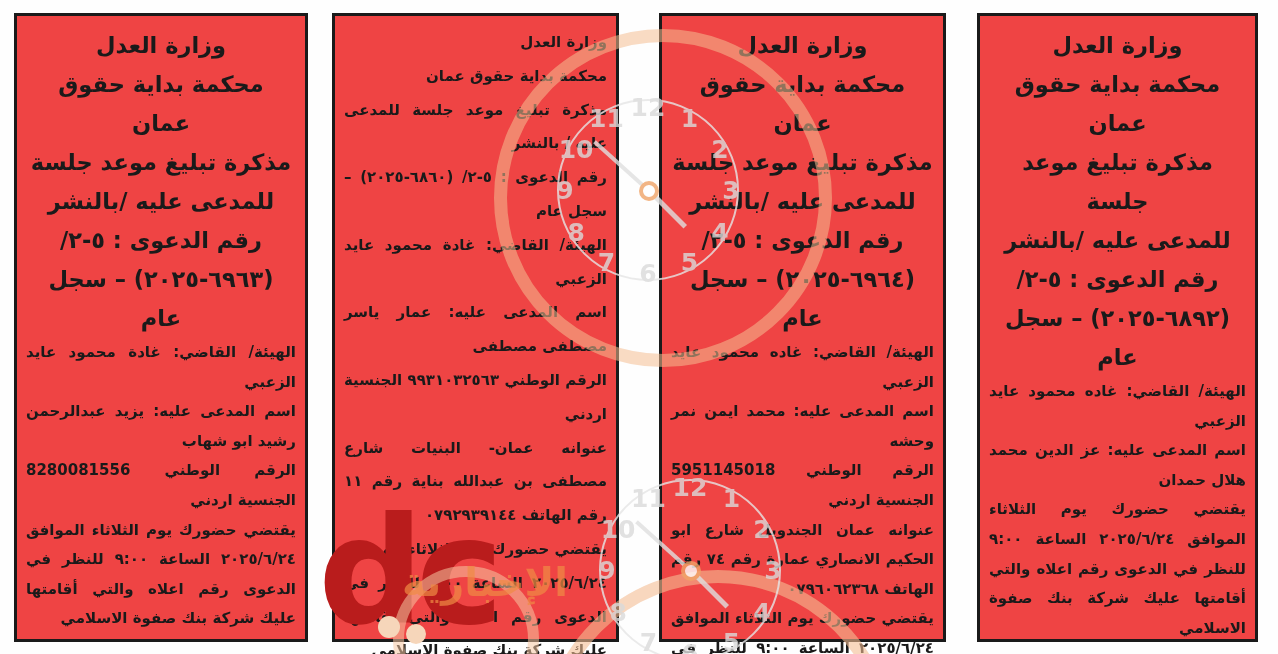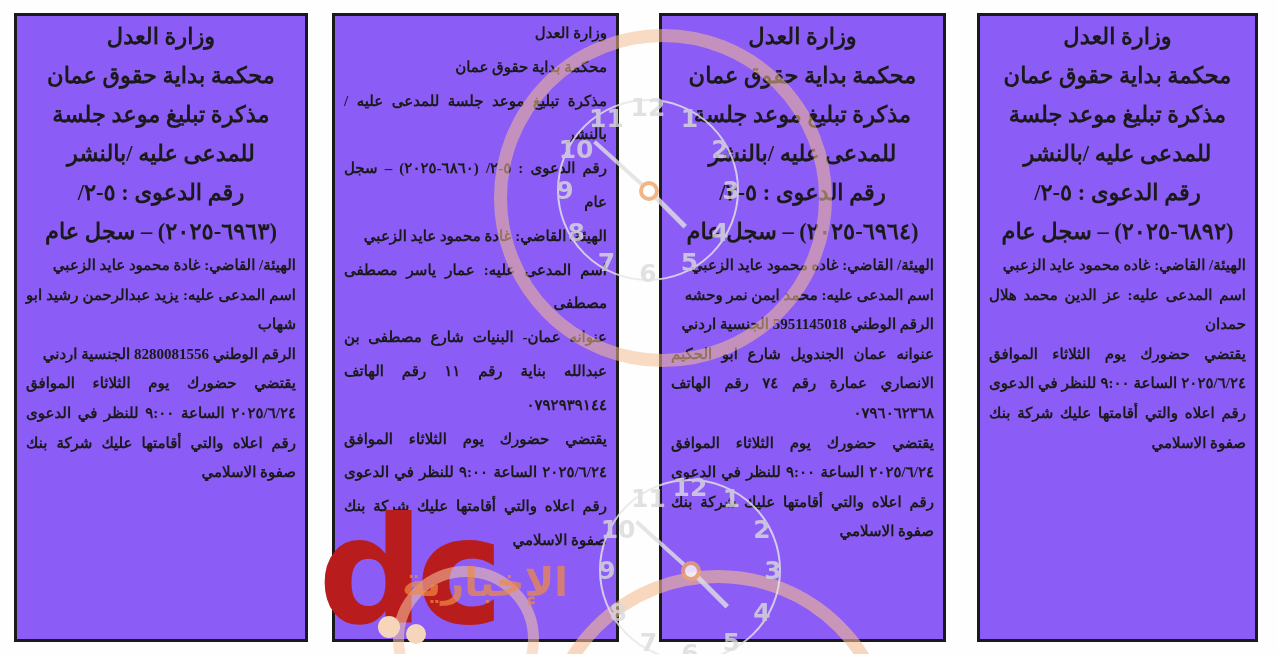--- a/index.html
+++ b/index.html
@@ -4,22 +4,22 @@
 <style>
   html,body{margin:0;padding:0;}
   body{background:#e9e9e9;font-family:"DejaVu Sans",sans-serif;}
   .canvas{
     position:relative;width:1278px;height:654px;margin:0 auto;
     background:#fefefe;overflow:hidden;direction:rtl;
   }
   
   .notice{
     position:absolute;top:13px;height:629px;box-sizing:border-box;
-    border:3px solid #1a1a1a;background:#8b5cf6;color:#1a1a1a;
-    padding:1px 9px 0 9px;z-index:1;font-weight:700;font-family:Liberation Serif, serif;
+    border:3px solid #1a1a1a;background:#ef4444;color:#1a1a1a;
+    padding:10px 9px 0 9px;z-index:1;font-weight:700;
   }
   .pos-r1{left:977px;width:281px;}
   .pos-r2{left:659px;width:287px;}
   .pos-r3{left:332px;width:287px;}
   .pos-r4{left:14px;width:294px;}
   .large .h-line{font-size:22.5px;line-height:39px;text-align:center;}
   .large .b-para{font-size:15px;line-height:29.6px;text-align:justify;}
   .small .h-line,.small .b-para{font-size:15px;line-height:33.8px;text-align:justify;}
   .h-line,.b-para{margin:0;}
   
@@ -135,20 +135,21 @@
   <article class="notice small pos-r3">
     <header class="heading">
         <div class="h-line">وزارة العدل</div>
         <div class="h-line">محكمة بداية حقوق عمان</div>
         <div class="h-line">مذكرة تبليغ موعد جلسة للمدعى عليه / بالنشر</div>
         <div class="h-line">رقم الدعوى : ٥-٢/ (٦٨٦٠-٢٠٢٥) – سجل عام</div>
       </header>
     <section class="body">
         <div class="b-para">الهيئة/ القاضي:  غادة محمود عايد الزعبي</div>
         <div class="b-para">اسم المدعى عليه: عمار ياسر مصطفى مصطفى</div>
+        <div class="b-para">الرقم الوطني ٩٩٣١٠٣٢٥٦٣ الجنسية اردني</div>
         <div class="b-para">عنوانه  عمان- البنيات شارع مصطفى بن عبدالله بناية رقم ١١ رقم الهاتف ٠٧٩٢٩٣٩١٤٤</div>
         <div class="b-para">يقتضي حضورك يوم الثلاثاء الموافق ٢٠٢٥/٦/٢٤ الساعة ٩:٠٠ للنظر في الدعوى رقم اعلاه والتي أقامتها عليك شركة بنك صفوة الاسلامي</div>
       </section>
   </article>
 
   <article class="notice large pos-r4">
     <header class="heading">
         <div class="h-line">وزارة العدل</div>
         <div class="h-line">محكمة بداية حقوق عمان</div>
         <div class="h-line">مذكرة تبليغ موعد جلسة</div>

